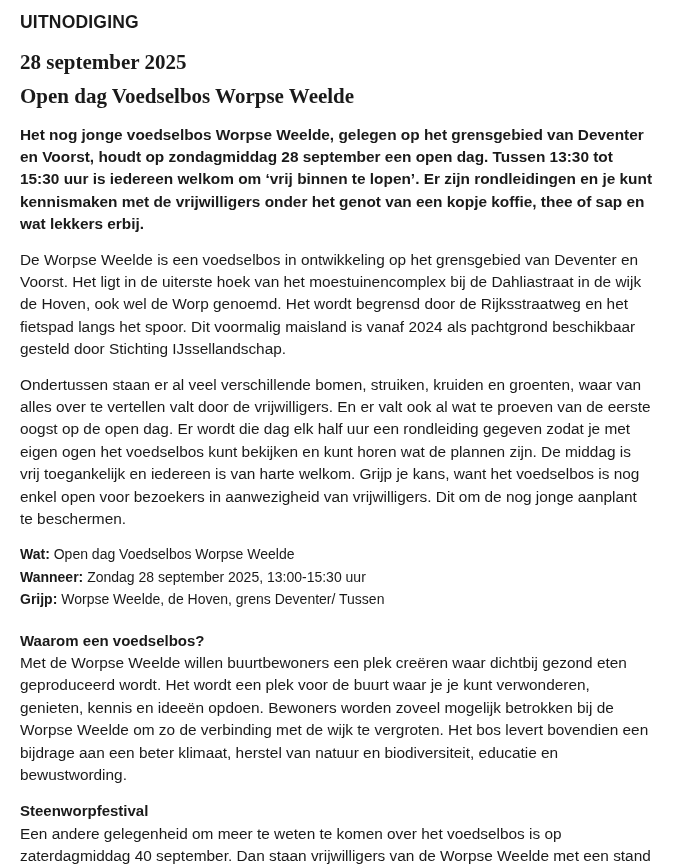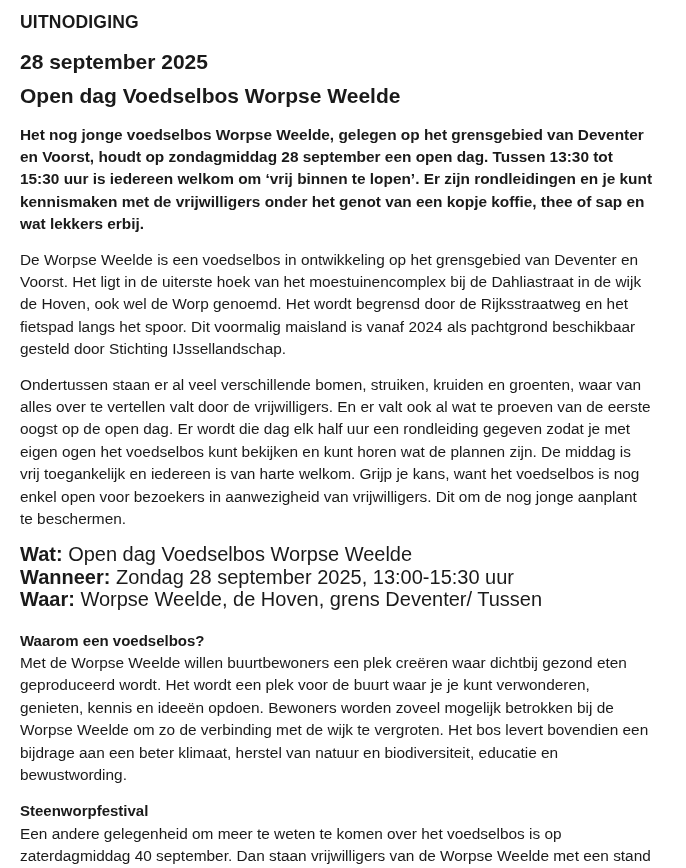--- a/index.html
+++ b/index.html
@@ -20,38 +20,39 @@
     font-size: 17.5px;
     font-weight: 700;
     margin: 0 0 16px 0;
     letter-spacing: 0.2px;
   }
   .title {
     font-size: 21px;
     font-weight: 700;
     margin: 0 0 8px 0;
     line-height: 1.25;
+    font-family: Liberation Serif, serif;
   }
   .title-event {
     margin-bottom: 14px;
   }
   .para {
     font-size: 15.4px;
     line-height: 22.4px;
     margin: 0 12px 13px 0;
     white-space: pre-wrap;
   }
   .para.bold {
     font-weight: 700;
   }
   .facts {
     margin: 0 0 19px 0;
   }
   .fact-row {
-    font-size: 20px;
+    font-size: 14px;
     line-height: 22.4px;
     margin: 0;
   }
   .fact-label {
     font-weight: 700;
   }
   .section {
     margin: 0 0 14px 0;
   }
   .sec-heading {
@@ -77,21 +78,21 @@
 
   <p class="para bold">Het nog jonge voedselbos Worpse Weelde, gelegen op het grensgebied van Deventer en Voorst, houdt op zondagmiddag 28 september een open dag. Tussen 13:30 tot 15:30 uur is iedereen welkom om ‘vrij binnen te lopen’. Er zijn rondleidingen en je kunt kennismaken met de vrijwilligers onder het genot van een kopje koffie, thee of sap en wat lekkers erbij.</p>
 
   <p class="para">De Worpse Weelde is een voedselbos in ontwikkeling op het grensgebied van Deventer en Voorst. Het ligt in de uiterste hoek van het moestuinencomplex bij de Dahliastraat in de wijk de Hoven, ook wel de Worp genoemd. Het wordt begrensd door de Rijksstraatweg en het fietspad langs het spoor. Dit voormalig maisland is vanaf 2024 als pachtgrond beschikbaar gesteld door Stichting IJssellandschap.</p>
 
   <p class="para">Ondertussen staan er al veel verschillende bomen, struiken, kruiden en groenten, waar van alles over te vertellen valt door de vrijwilligers. En er valt ook al wat te proeven van de eerste oogst op de open dag. Er wordt die dag elk half uur een rondleiding gegeven zodat je met eigen ogen het voedselbos kunt bekijken en kunt horen wat de plannen zijn. De middag is vrij toegankelijk en iedereen is van harte welkom. Grijp je kans, want het voedselbos is nog enkel open voor bezoekers in aanwezigheid van vrijwilligers. Dit om de nog jonge aanplant te beschermen.</p>
 
   <div class="facts">
     <p class="fact-row"><span class="fact-label">Wat:</span> <span class="fact-value">Open dag Voedselbos Worpse Weelde</span></p>
     <p class="fact-row"><span class="fact-label">Wanneer:</span> <span class="fact-value">Zondag 28 september 2025, 13:00-15:30 uur</span></p>
-    <p class="fact-row"><span class="fact-label">Waar:</span> <span class="fact-value">Worpse Weelde, de Hoven, grens Deventer/ Tussen</span></p>
+    <p class="fact-row"><span class="fact-label">Grijp:</span> <span class="fact-value">Worpse Weelde, de Hoven, grens Deventer/ Tussen</span></p>
   </div>
 
   <div class="section">
     <h3 class="sec-heading">Waarom een voedselbos?</h3>
     <p class="para">Met de Worpse Weelde willen buurtbewoners een plek creëren waar dichtbij gezond eten geproduceerd wordt. Het wordt een plek voor de buurt waar je je kunt verwonderen, genieten, kennis en ideeën opdoen. Bewoners worden zoveel mogelijk betrokken bij de Worpse Weelde om zo de verbinding met de wijk te vergroten. Het bos levert bovendien een bijdrage aan een beter klimaat, herstel van natuur en biodiversiteit, educatie en bewustwording.</p>
   </div>
 
   <div class="section">
     <h3 class="sec-heading">Steenworpfestival</h3>
     <p class="para">Een andere gelegenheid om meer te weten te komen over het voedselbos is op zaterdagmiddag 40 september. Dan staan vrijwilligers van de Worpse Weelde met een stand op het Steenworpfestival in het Worpplantsoen.</p>

